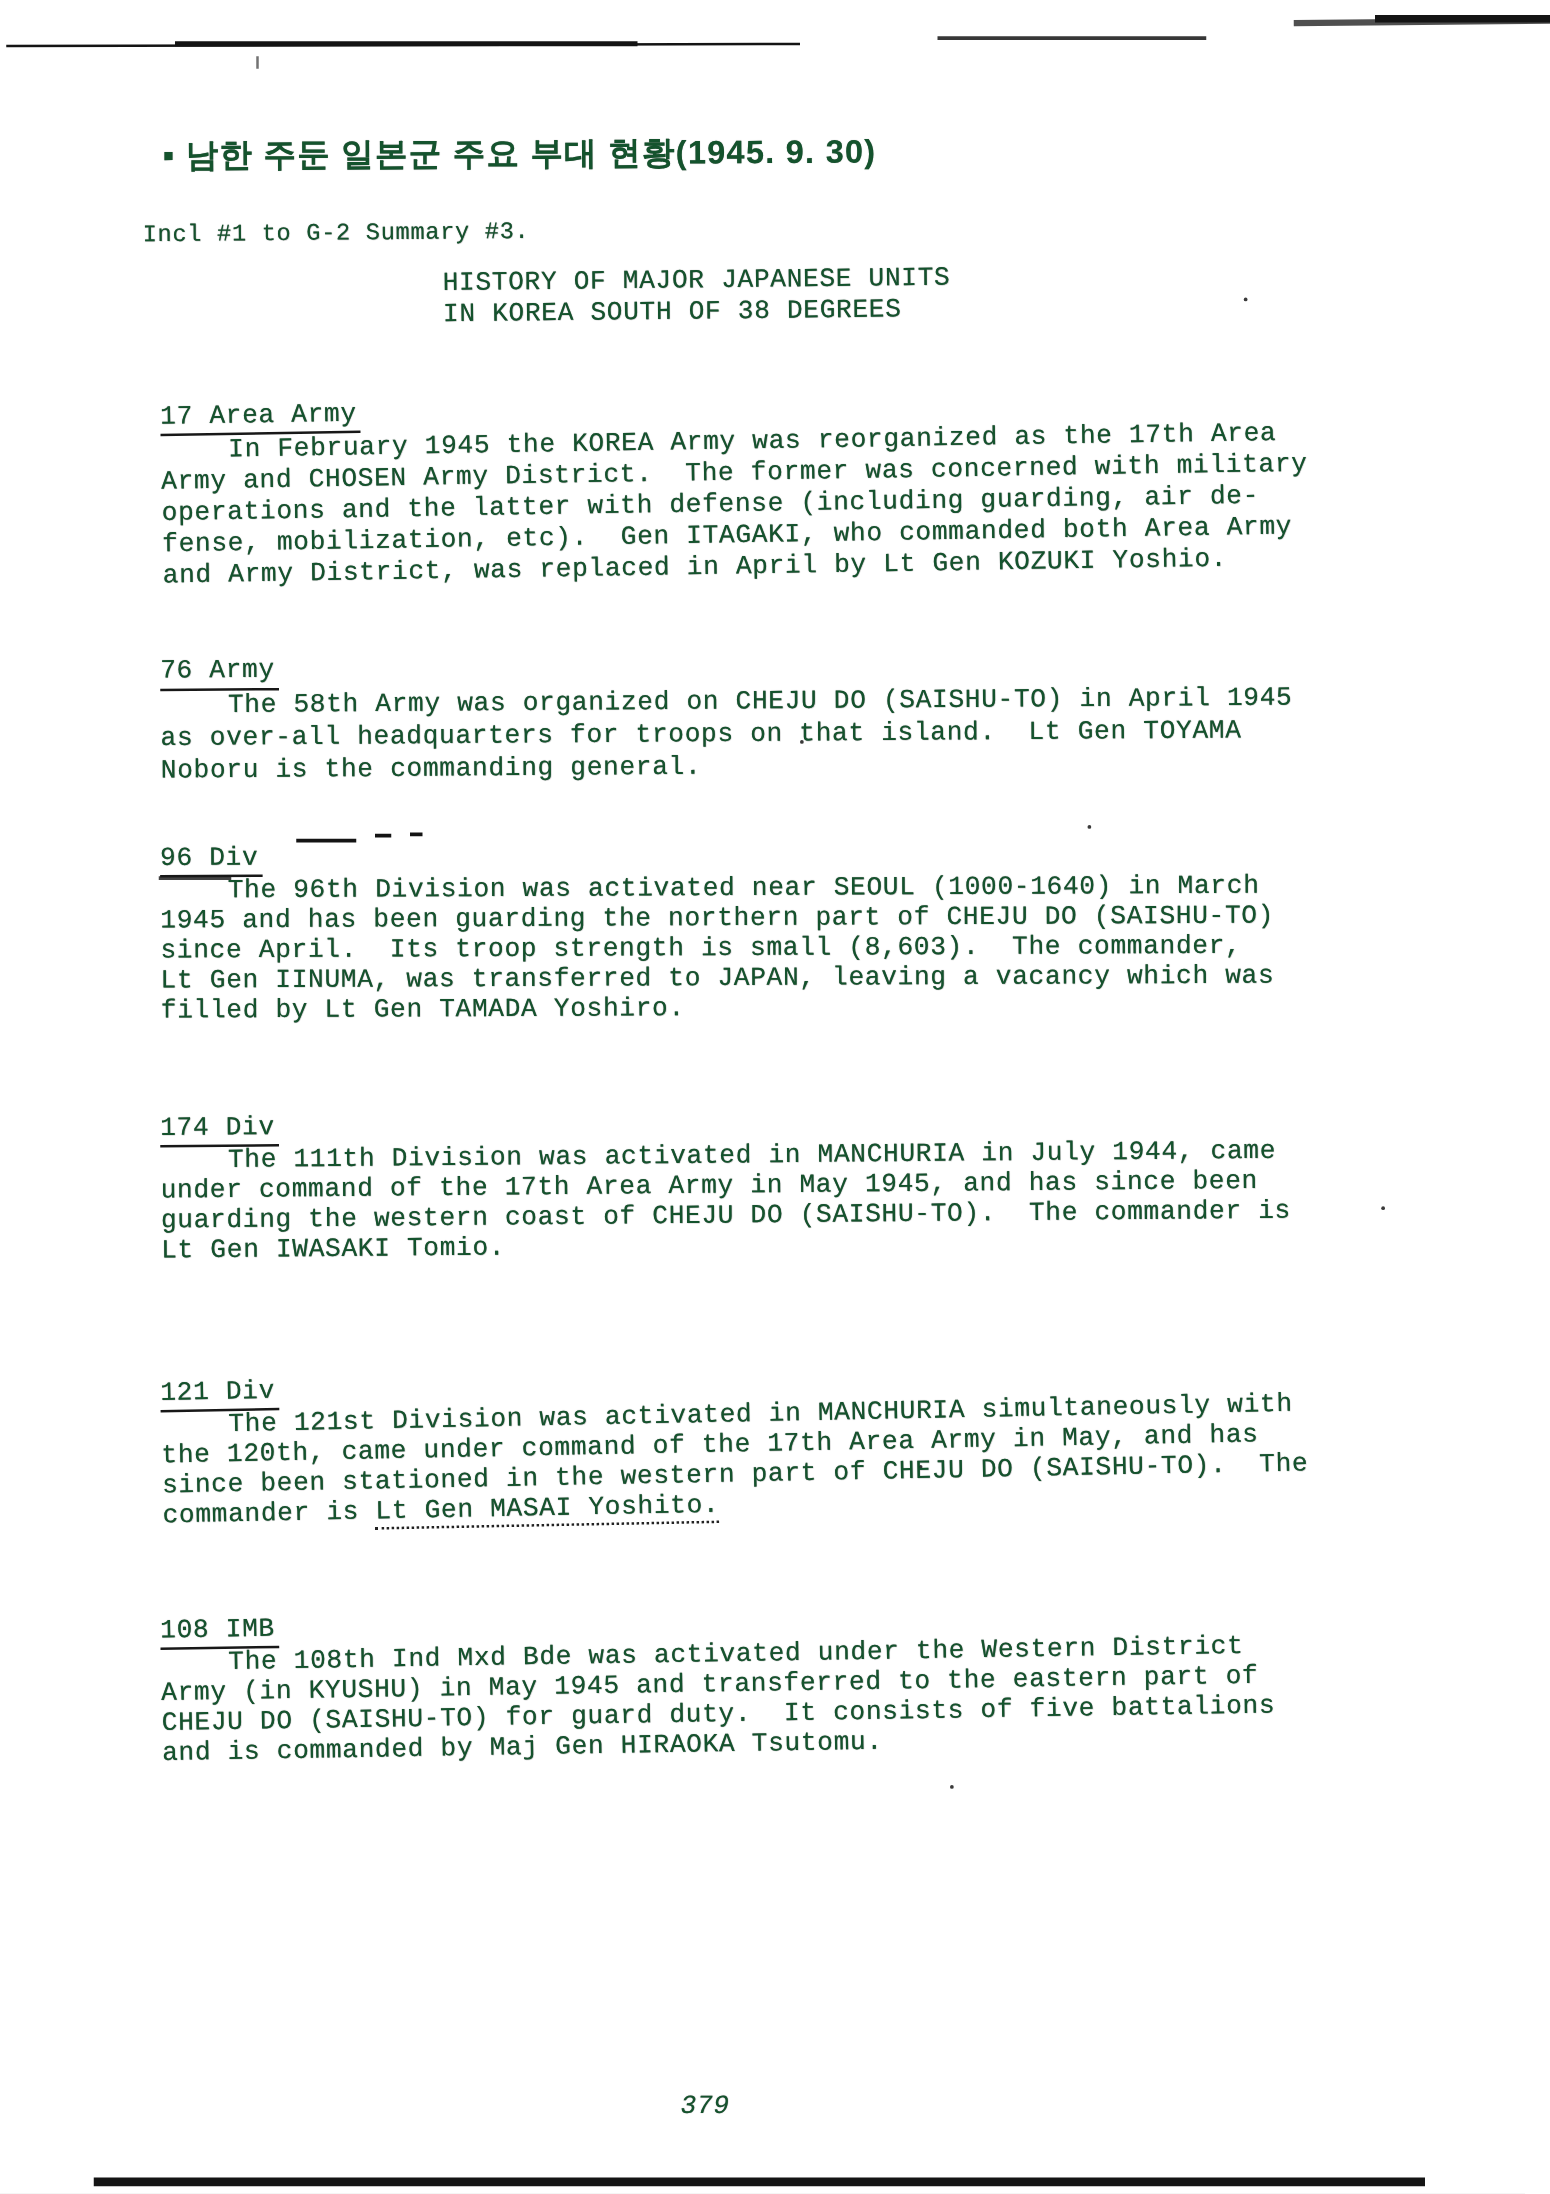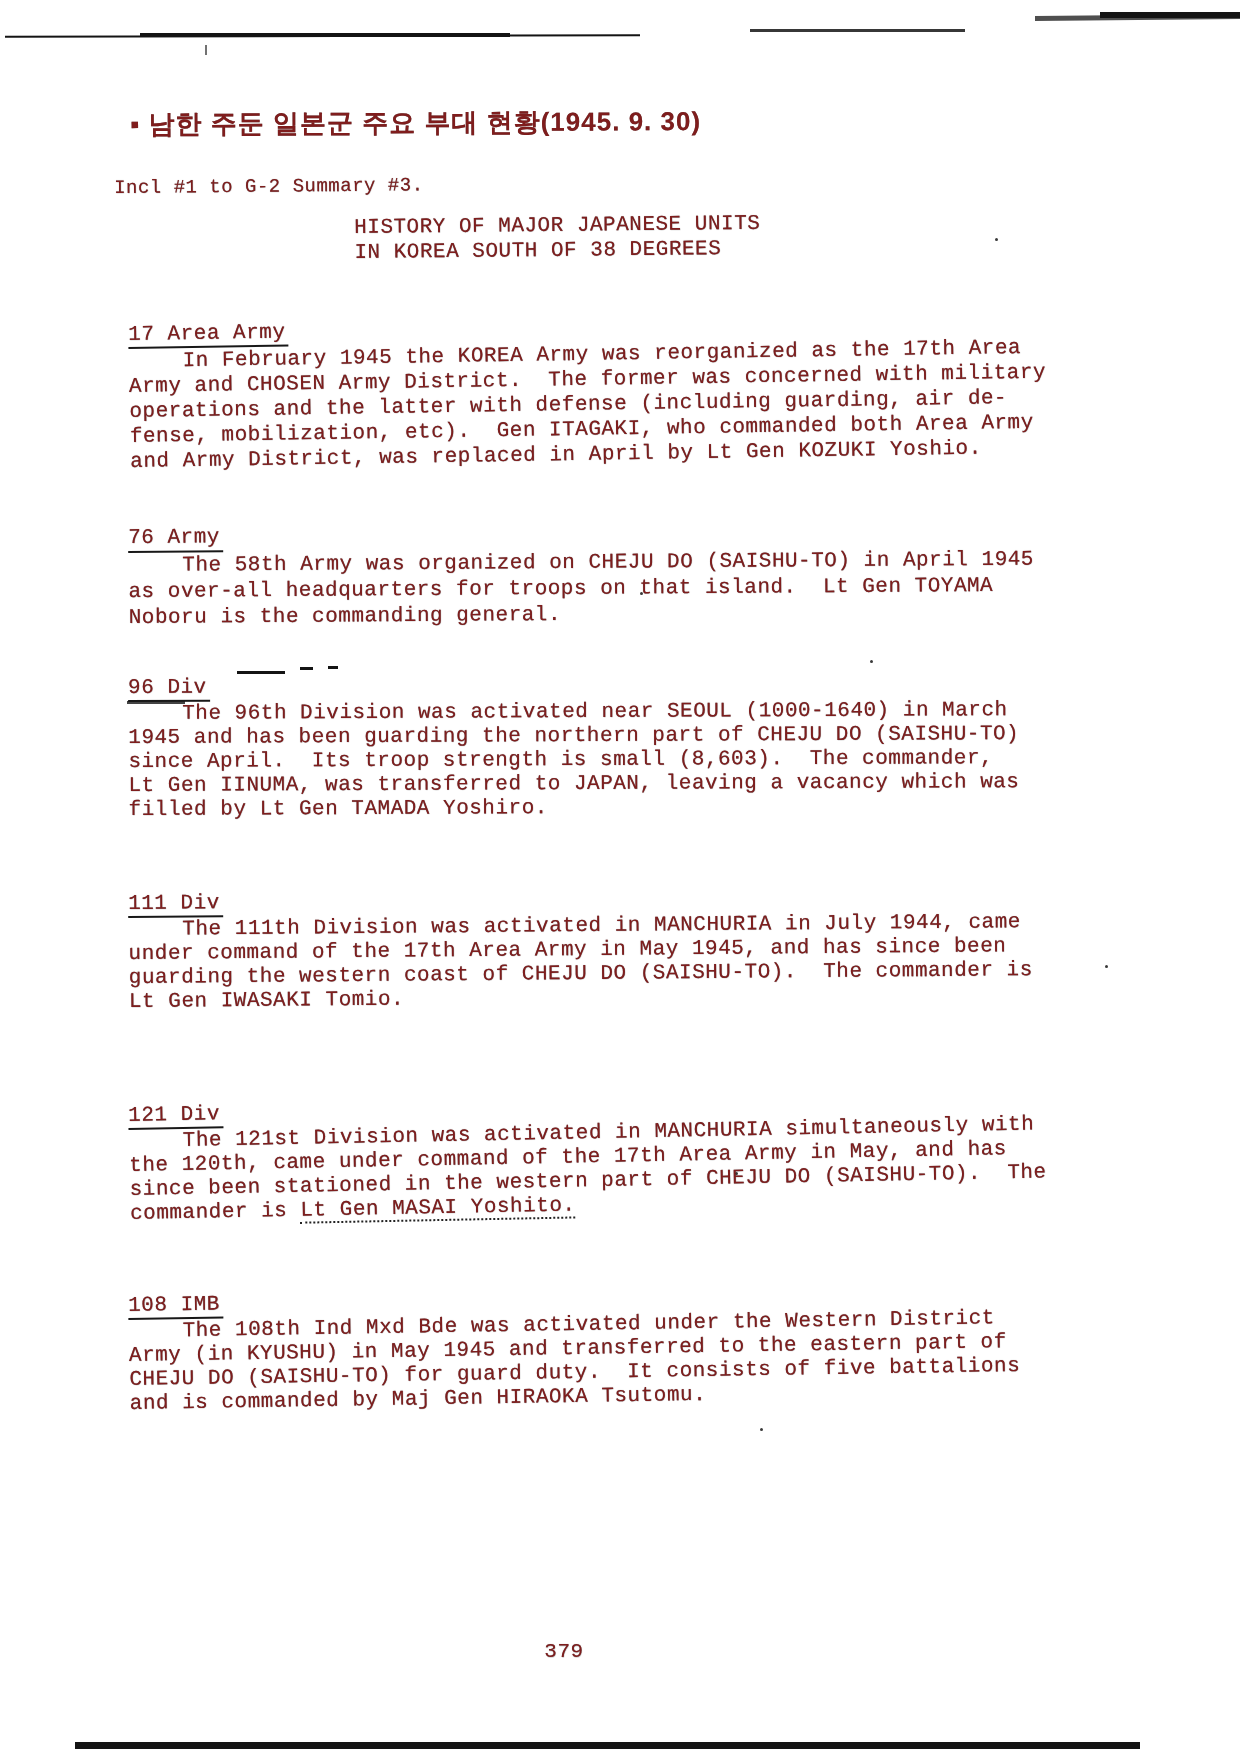--- a/index.html
+++ b/index.html
@@ -1,20 +1,20 @@
 <!DOCTYPE html>
 <html><head>
 <meta charset="utf-8">
 <style>
   html,body { margin:0; padding:0; background:#e8e8e8; }
   .page {
     position:relative; width:1240px; height:1755px; margin:0 auto;
     background:#ffffff; overflow:hidden;
     font-family:"Liberation Mono","DejaVu Sans Mono",monospace;
-    color:#7f1d1d;
+    color:#14532d;
   }
   .typew { white-space:pre; letter-spacing:0.5px;
     text-shadow:0 0 0.7px rgba(10,10,10,0.55), 0.5px 0.5px 0 rgba(10,10,10,0.12); }
   .korean {
     position:absolute; left:130px; top:107px; font-size:26px; font-weight:bold;
     font-family:"Liberation Sans","DejaVu Sans",sans-serif; letter-spacing:1px;
     transform:rotate(-0.3deg); transform-origin:left top; white-space:pre;
     text-shadow:0 0 0.6px rgba(0,0,0,0.5);
   }
   .incl { position:absolute; left:114px; top:177px; font-size:19px;
@@ -25,22 +25,22 @@
   .s1 { top:322px; line-height:25px; transform:rotate(-0.9deg); }
   .s2 { top:525px; line-height:26px; transform:rotate(-0.4deg); }
   .s3 { top:676px; line-height:24px; transform:rotate(-0.25deg); }
   .s4 { top:892px; line-height:24px; transform:rotate(-0.5deg); }
   .s5 { top:1104px; line-height:24px; transform:rotate(-1.1deg); }
   .s6 { top:1294px; line-height:24px; transform:rotate(-0.9deg); }
   .heading { display:inline-block; border-bottom:2px solid #181818; padding:0 3px 0 0; }
   .line { white-space:pre; }
   .indent { padding-left:54px; }
   .u-dotted { border-bottom:2px dotted #222; }
-  .page-number { position:absolute; left:0; top:1640px; width:1128px;
-    text-align:center; font-size:21px; }
+  .page-number { position:absolute; left:0; top:1674px; width:1128px;
+    text-align:center; font-size:21px;font-style:italic; }
   .art { position:absolute; background:#141414; }
   .dot { position:absolute; background:#3a3a3a; border-radius:50%; }
 </style>
 </head>
 <body>
 
 <div class="page">
 
   <div class="art" style="left:5px; top:35px; width:635px; height:2px; transform:rotate(-0.15deg);"></div>
   <div class="art" style="left:140px; top:33px; width:370px; height:4px;"></div>
@@ -91,21 +91,21 @@
   <div class="section s3">
     <div><span class="heading typew">96 Div</span></div>
     <div class="line typew indent">The 96th Division was activated near SEOUL (1000-1640) in March</div>
     <div class="line typew">1945 and has been guarding the northern part of CHEJU DO (SAISHU-TO)</div>
     <div class="line typew">since April.  Its troop strength is small (8,603).  The commander,</div>
     <div class="line typew">Lt Gen IINUMA, was transferred to JAPAN, leaving a vacancy which was</div>
     <div class="line typew">filled by Lt Gen TAMADA Yoshiro.</div>
   </div>
 
   <div class="section s4">
-    <div><span class="heading typew">111 Div</span></div>
+    <div><span class="heading typew">174 Div</span></div>
     <div class="line typew indent">The 111th Division was activated in MANCHURIA in July 1944, came</div>
     <div class="line typew">under command of the 17th Area Army in May 1945, and has since been</div>
     <div class="line typew">guarding the western coast of CHEJU DO (SAISHU-TO).  The commander is</div>
     <div class="line typew">Lt Gen IWASAKI Tomio.</div>
   </div>
 
   <div class="section s5">
     <div><span class="heading typew">121 Div</span></div>
     <div class="line typew indent">The 121st Division was activated in MANCHURIA simultaneously with</div>
     <div class="line typew">the 120th, came under command of the 17th Area Army in May, and has</div>

